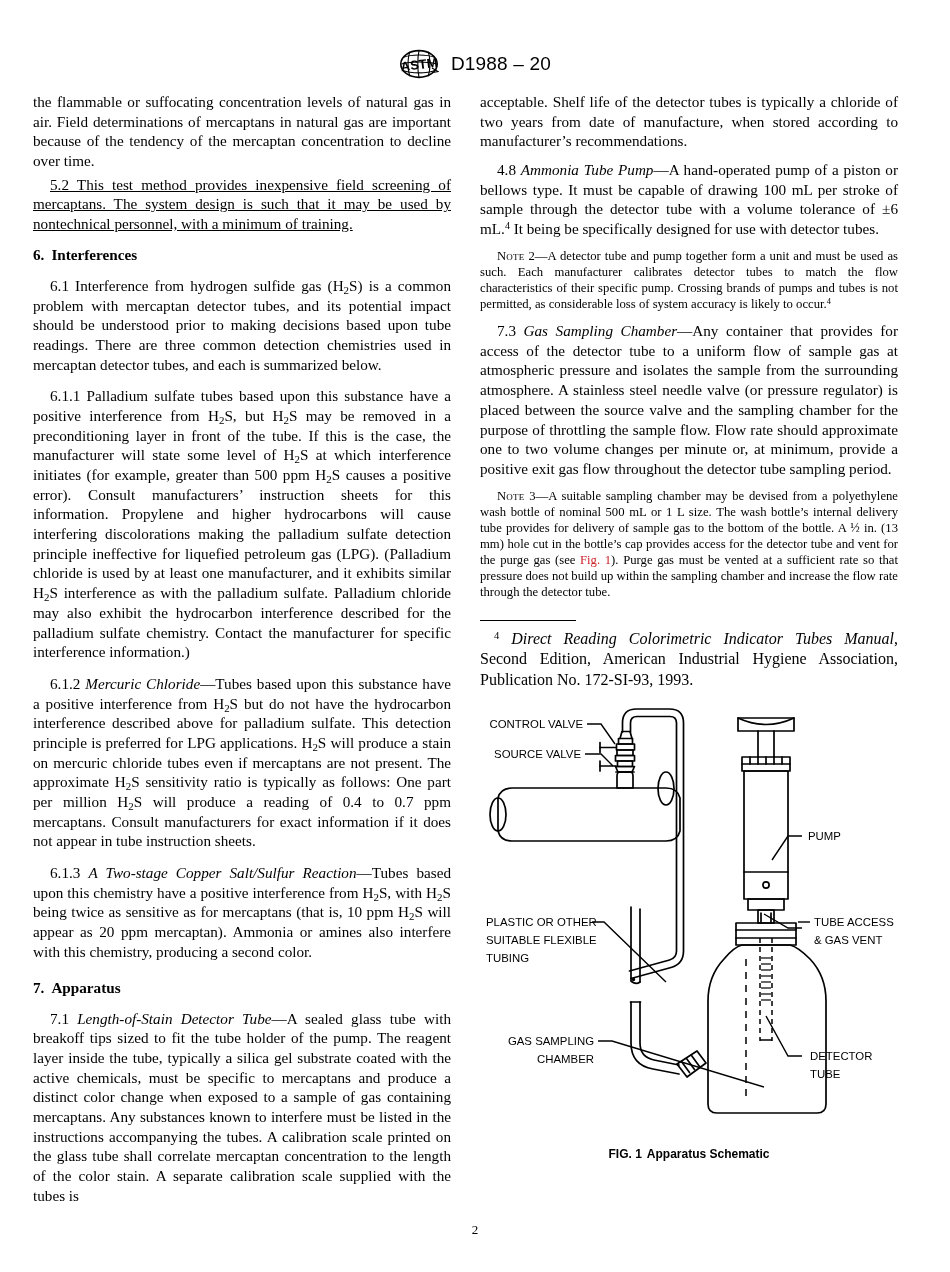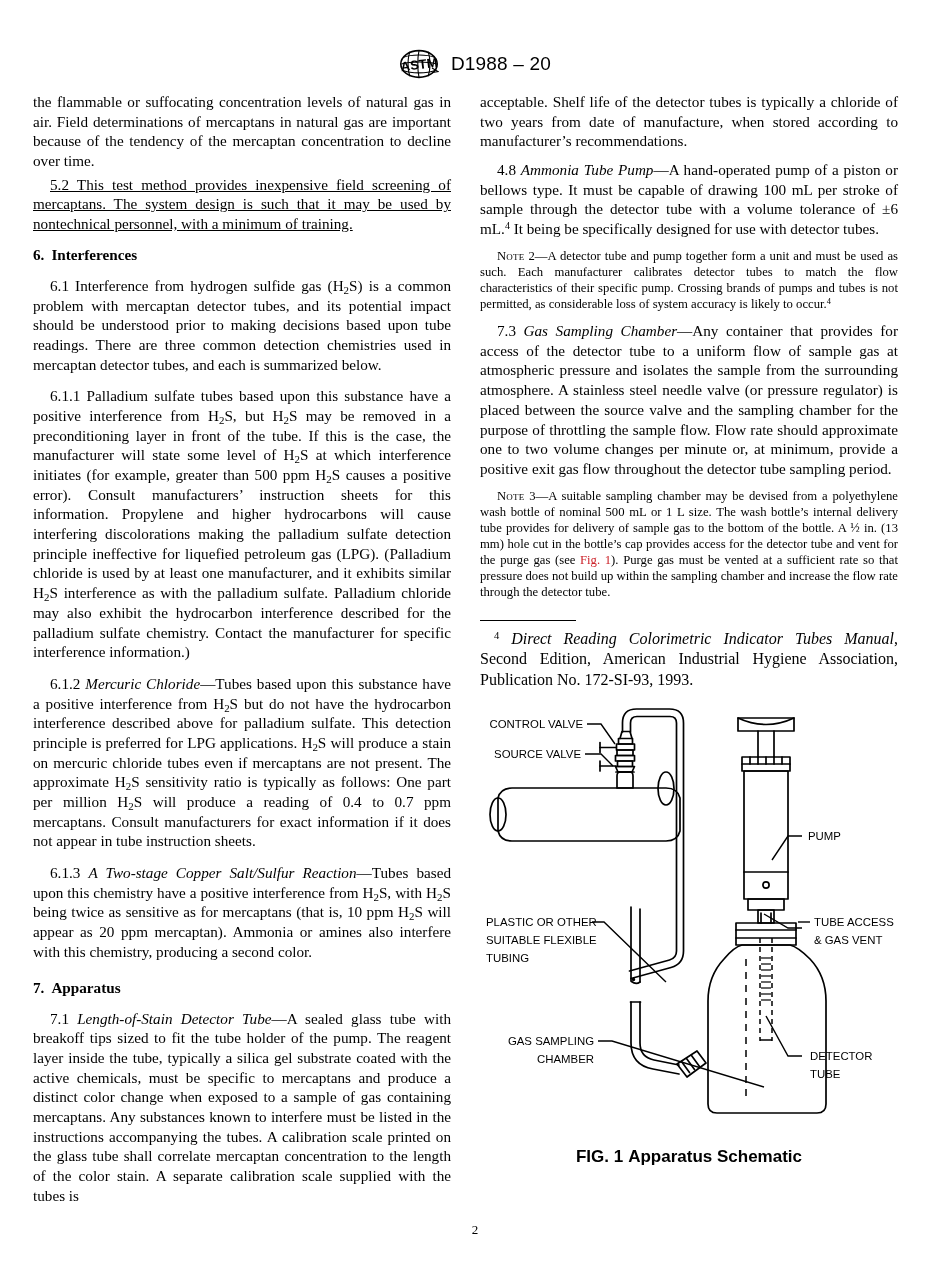--- a/index.html
+++ b/index.html
@@ -109,21 +109,21 @@
   #figure-block {
     margin-top: 16px;
     width: 418px;
   }
   #figure-svg { display: block; margin: 0 auto; }
   #figure-caption {
     margin-top: 6px;
     text-align: center;
     font-family: "Liberation Sans", "DejaVu Sans", sans-serif;
     font-weight: bold;
-    font-size: 17px;
+    font-size: 12px;
   }
   #figure-caption .fignum { margin-right: 5px; }
 
   
   #page-number {
     position: absolute;
     left: 0;
     top: 1222px;
     width: 950px;
     text-align: center;

